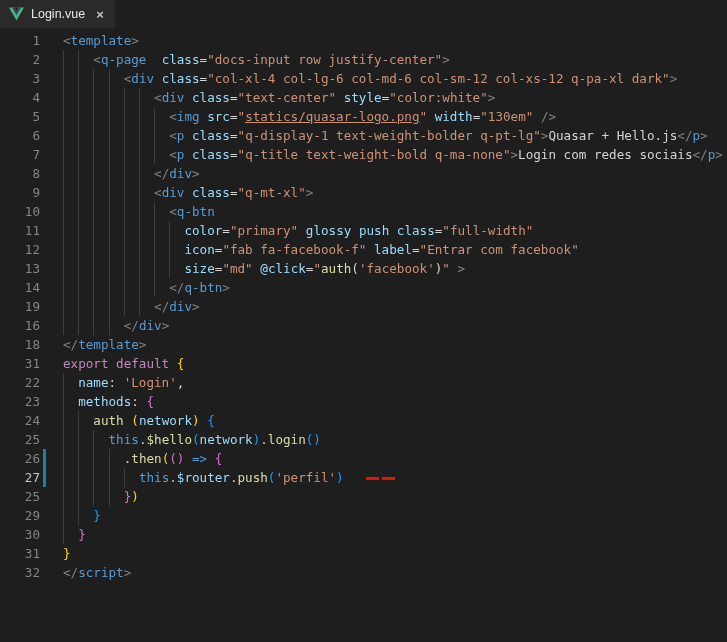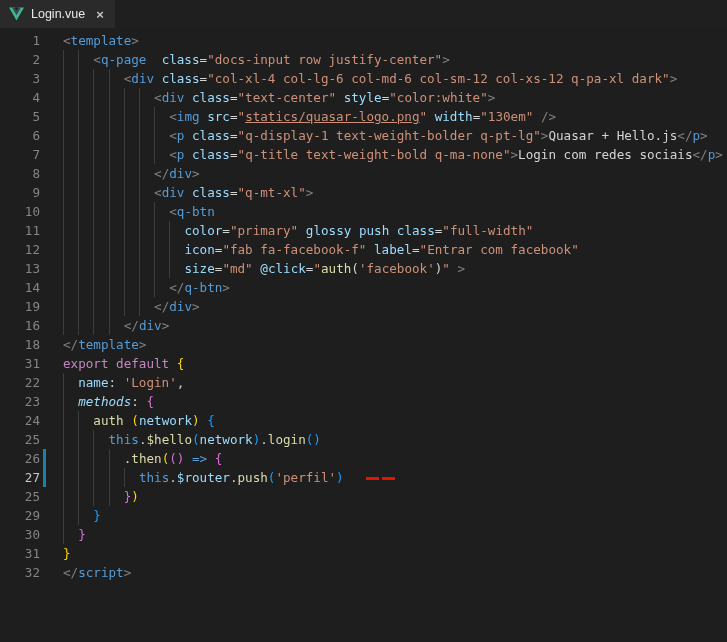--- a/index.html
+++ b/index.html
@@ -57,21 +57,21 @@
     <div class="line"><div class="num">10</div><div class="mod"></div><div class="code"><span class="indent" style="width: 106.26px;"></span><span style="color: rgb(128, 128, 128);">&lt;</span><span style="color: rgb(86, 156, 214);">q-btn</span></div></div>
     <div class="line"><div class="num">11</div><div class="mod"></div><div class="code"><span class="indent" style="width: 121.44px;"></span><span style="color: rgb(156, 220, 254);">color</span><span style="color: rgb(212, 212, 212);">=</span><span style="color: rgb(206, 145, 120);">"primary"</span><span style="color: rgb(212, 212, 212);"> </span><span style="color: rgb(156, 220, 254);">glossy</span><span style="color: rgb(212, 212, 212);"> </span><span style="color: rgb(156, 220, 254);">push</span><span style="color: rgb(212, 212, 212);"> </span><span style="color: rgb(156, 220, 254);">class</span><span style="color: rgb(212, 212, 212);">=</span><span style="color: rgb(206, 145, 120);">"full-width"</span></div></div>
     <div class="line"><div class="num">12</div><div class="mod"></div><div class="code"><span class="indent" style="width: 121.44px;"></span><span style="color: rgb(156, 220, 254);">icon</span><span style="color: rgb(212, 212, 212);">=</span><span style="color: rgb(206, 145, 120);">"fab fa-facebook-f"</span><span style="color: rgb(212, 212, 212);"> </span><span style="color: rgb(156, 220, 254);">label</span><span style="color: rgb(212, 212, 212);">=</span><span style="color: rgb(206, 145, 120);">"Entrar com facebook"</span></div></div>
     <div class="line"><div class="num">13</div><div class="mod"></div><div class="code"><span class="indent" style="width: 121.44px;"></span><span style="color: rgb(156, 220, 254);">size</span><span style="color: rgb(212, 212, 212);">=</span><span style="color: rgb(206, 145, 120);">"md"</span><span style="color: rgb(212, 212, 212);"> </span><span style="color: rgb(156, 220, 254);">@click</span><span style="color: rgb(212, 212, 212);">=</span><span style="color: rgb(206, 145, 120);">"</span><span style="color: rgb(220, 220, 170);">auth</span><span style="color: rgb(212, 212, 212);">(</span><span style="color: rgb(206, 145, 120);">'facebook'</span><span style="color: rgb(212, 212, 212);">)</span><span style="color: rgb(206, 145, 120);">"</span><span style="color: rgb(212, 212, 212);"> </span><span style="color: rgb(128, 128, 128);">&gt;</span></div></div>
     <div class="line"><div class="num">14</div><div class="mod"></div><div class="code"><span class="indent" style="width: 106.26px;"></span><span style="color: rgb(128, 128, 128);">&lt;/</span><span style="color: rgb(86, 156, 214);">q-btn</span><span style="color: rgb(128, 128, 128);">&gt;</span></div></div>
     <div class="line"><div class="num">19</div><div class="mod"></div><div class="code"><span class="indent" style="width: 91.08px;"></span><span style="color: rgb(128, 128, 128);">&lt;/</span><span style="color: rgb(86, 156, 214);">div</span><span style="color: rgb(128, 128, 128);">&gt;</span></div></div>
     <div class="line"><div class="num">16</div><div class="mod"></div><div class="code"><span class="indent" style="width: 60.72px;"></span><span style="color: rgb(128, 128, 128);">&lt;/</span><span style="color: rgb(86, 156, 214);">div</span><span style="color: rgb(128, 128, 128);">&gt;</span></div></div>
     <div class="line"><div class="num">18</div><div class="mod"></div><div class="code"><span style="color: rgb(128, 128, 128);">&lt;/</span><span style="color: rgb(86, 156, 214);">template</span><span style="color: rgb(128, 128, 128);">&gt;</span></div></div>
     <div class="line"><div class="num">31</div><div class="mod"></div><div class="code"><span style="color: rgb(197, 134, 192);">export</span><span style="color: rgb(212, 212, 212);"> </span><span style="color: rgb(197, 134, 192);">default</span><span style="color: rgb(212, 212, 212);"> </span><span style="color: rgb(255, 215, 0);">{</span></div></div>
     <div class="line"><div class="num">22</div><div class="mod"></div><div class="code"><span class="indent" style="width: 15.18px;"></span><span style="color: rgb(156, 220, 254);">name</span><span style="color: rgb(212, 212, 212);">:</span><span style="color: rgb(212, 212, 212);"> </span><span style="color: rgb(206, 145, 120);">'Login'</span><span style="color: rgb(212, 212, 212);">,</span></div></div>
-    <div class="line"><div class="num">23</div><div class="mod"></div><div class="code"><span class="indent" style="width: 15.18px;"></span><span style="color: rgb(156, 220, 254); font-style: italic;">methods</span><span style="color: rgb(212, 212, 212);">:</span><span style="color: rgb(212, 212, 212);"> </span><span style="color: rgb(218, 112, 214);">{</span></div></div>
+    <div class="line"><div class="num">23</div><div class="mod"></div><div class="code"><span class="indent" style="width: 15.18px;"></span><span style="color: rgb(156, 220, 254);">methods</span><span style="color: rgb(212, 212, 212);">:</span><span style="color: rgb(212, 212, 212);"> </span><span style="color: rgb(218, 112, 214);">{</span></div></div>
     <div class="line"><div class="num">24</div><div class="mod"></div><div class="code"><span class="indent" style="width: 30.36px;"></span><span style="color: rgb(220, 220, 170);">auth</span><span style="color: rgb(212, 212, 212);"> </span><span style="color: rgb(255, 215, 0);">(</span><span style="color: rgb(156, 220, 254);">network</span><span style="color: rgb(255, 215, 0);">)</span><span style="color: rgb(212, 212, 212);"> </span><span style="color: rgb(23, 159, 255);">{</span></div></div>
     <div class="line"><div class="num">25</div><div class="mod"></div><div class="code"><span class="indent" style="width: 45.54px;"></span><span style="color: rgb(86, 156, 214);">this</span><span style="color: rgb(212, 212, 212);">.</span><span style="color: rgb(220, 220, 170);">$hello</span><span style="color: rgb(23, 159, 255);">(</span><span style="color: rgb(156, 220, 254);">network</span><span style="color: rgb(23, 159, 255);">)</span><span style="color: rgb(212, 212, 212);">.</span><span style="color: rgb(220, 220, 170);">login</span><span style="color: rgb(23, 159, 255);">(</span><span style="color: rgb(23, 159, 255);">)</span></div></div>
     <div class="line"><div class="num">26</div><div class="mod on"></div><div class="code"><span class="indent" style="width: 60.72px;"></span><span style="color: rgb(212, 212, 212);">.</span><span style="color: rgb(220, 220, 170);">then</span><span style="color: rgb(255, 215, 0);">(</span><span style="color: rgb(218, 112, 214);">(</span><span style="color: rgb(218, 112, 214);">)</span><span style="color: rgb(212, 212, 212);"> </span><span style="color: rgb(86, 156, 214);">=&gt;</span><span style="color: rgb(212, 212, 212);"> </span><span style="color: rgb(218, 112, 214);">{</span></div></div>
     <div class="line"><div class="num active">27</div><div class="mod on"></div><div class="code"><span class="indent" style="width: 75.9px;"></span><span style="color: rgb(86, 156, 214);">this</span><span style="color: rgb(212, 212, 212);">.</span><span style="color: rgb(156, 220, 254);">$router</span><span style="color: rgb(212, 212, 212);">.</span><span style="color: rgb(220, 220, 170);">push</span><span style="color: rgb(23, 159, 255);">(</span><span style="color: rgb(206, 145, 120);">'perfil'</span><span style="color: rgb(23, 159, 255);">)</span><span class="errmark"></span></div></div>
     <div class="line"><div class="num">25</div><div class="mod"></div><div class="code"><span class="indent" style="width: 60.72px;"></span><span style="color: rgb(218, 112, 214);">}</span><span style="color: rgb(255, 215, 0);">)</span></div></div>
     <div class="line"><div class="num">29</div><div class="mod"></div><div class="code"><span class="indent" style="width: 30.36px;"></span><span style="color: rgb(23, 159, 255);">}</span></div></div>
     <div class="line"><div class="num">30</div><div class="mod"></div><div class="code"><span class="indent" style="width: 15.18px;"></span><span style="color: rgb(218, 112, 214);">}</span></div></div>
     <div class="line"><div class="num">31</div><div class="mod"></div><div class="code"><span style="color: rgb(255, 215, 0);">}</span></div></div>
     <div class="line"><div class="num">32</div><div class="mod"></div><div class="code"><span style="color: rgb(128, 128, 128);">&lt;/</span><span style="color: rgb(86, 156, 214);">script</span><span style="color: rgb(128, 128, 128);">&gt;</span></div></div>
   </div>

